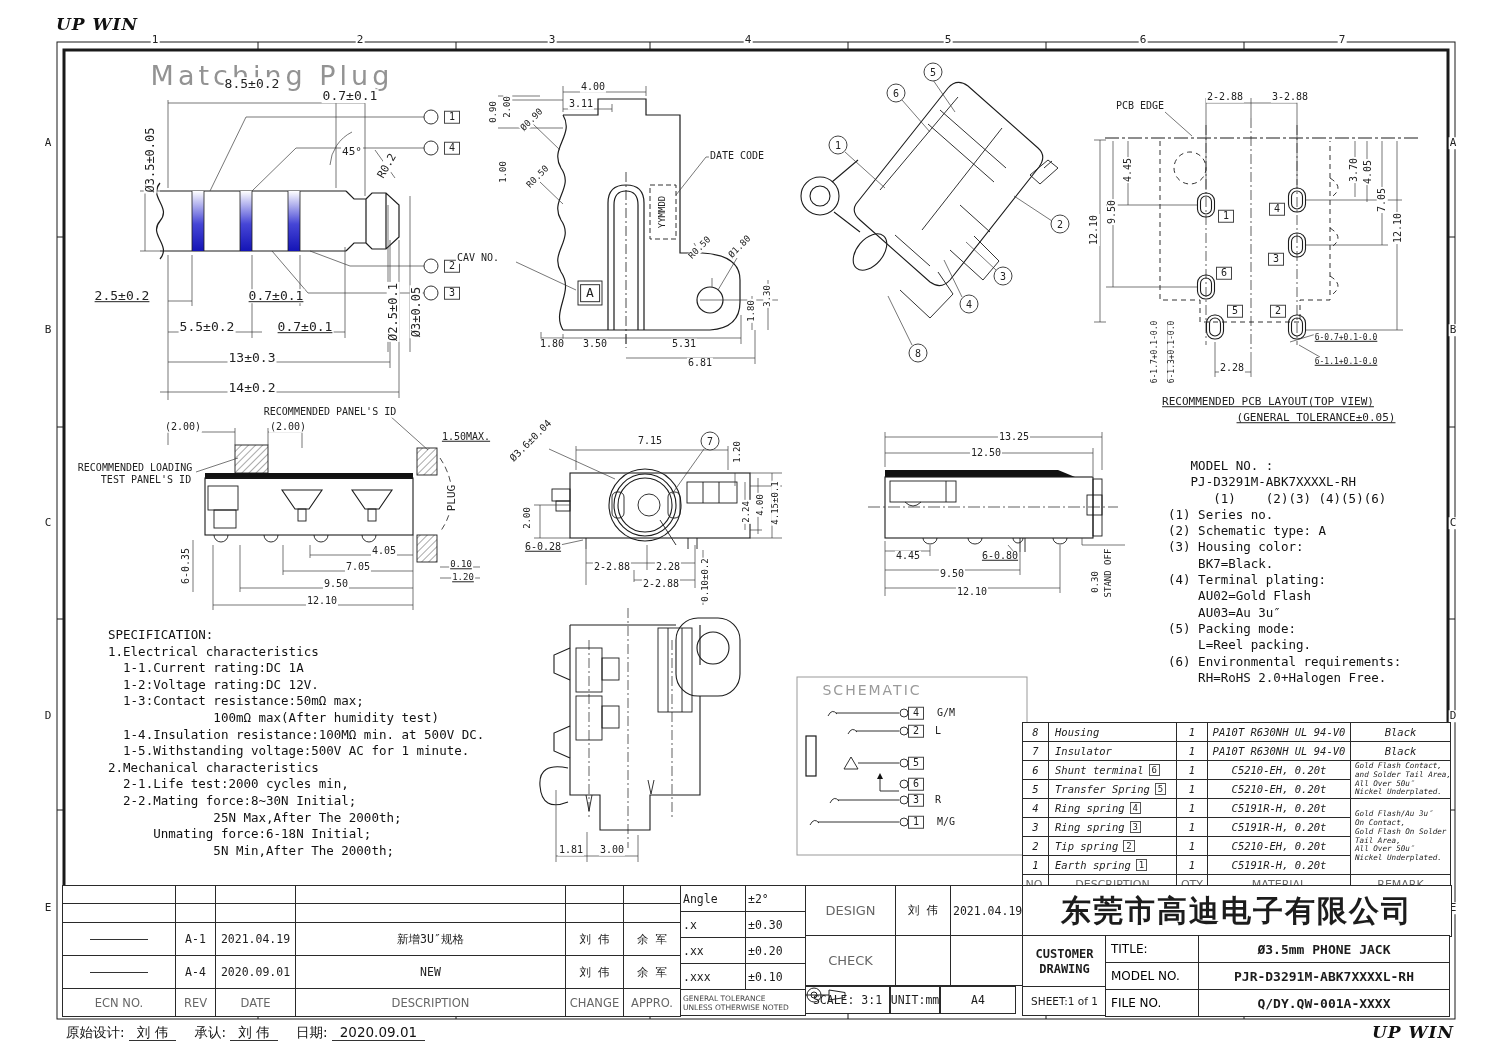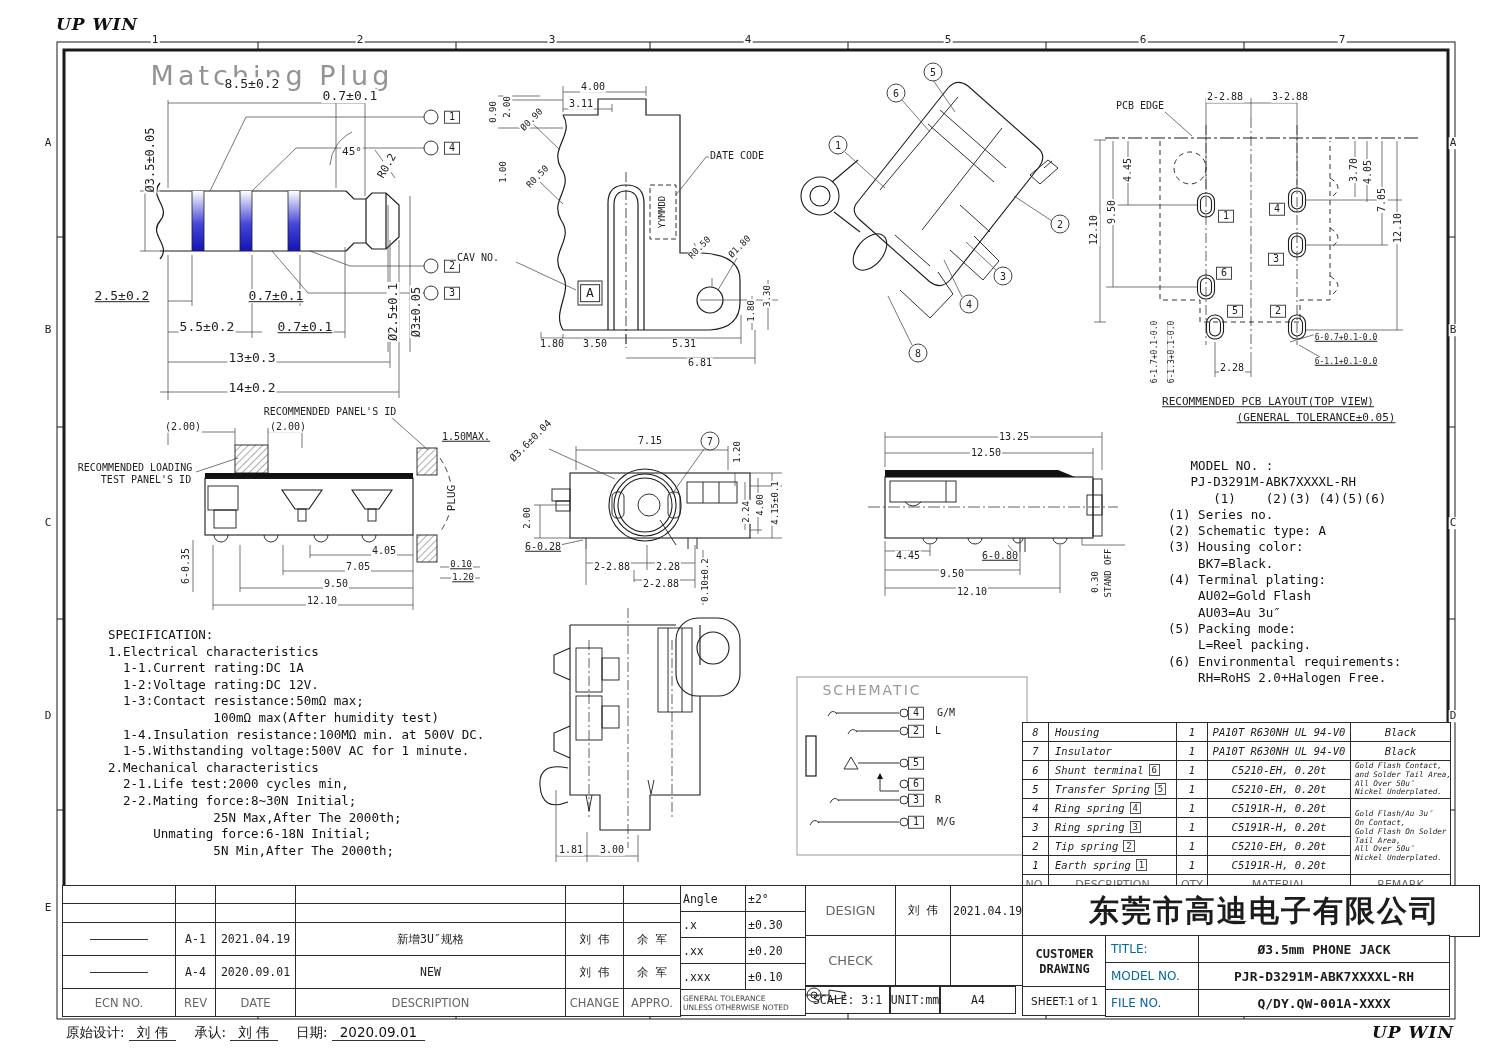--- a/index.html
+++ b/index.html
@@ -48,27 +48,27 @@
   #signoff{left:805px;top:885px;width:217px;height:101px;font-size:11.5px;}
   #signoff td{height:33px;text-align:center;}
   #signoff td.lab{font-size:13px;}
   #botrow{position:absolute;left:805px;top:986px;width:217px;height:28px;z-index:4;display:flex;background:#fff;}
   #botrow .c{border:1px solid #2a2a2a;display:flex;align-items:center;justify-content:center;
              font-size:11.5px;gap:3px;}
   
   .cellbox{position:absolute;z-index:4;border:1px solid #2a2a2a;background:#fff;display:flex;
            align-items:center;justify-content:center;}
   #company{left:1022px;top:885px;width:428px;height:50px;
-           font-family:"DejaVu Sans",sans-serif;font-size:30px;font-weight:bold;letter-spacing:2px;padding-left:28px;}
+           font-family:"DejaVu Sans",sans-serif;font-size:30px;font-weight:bold;letter-spacing:2px;}
   #customer{left:1022px;top:935px;width:83px;height:51px;white-space:pre;text-align:center;
             font-size:12px;line-height:15px;font-weight:bold;font-family:"DejaVu Sans Mono",monospace;}
   #sheetcell{left:1022px;top:986px;width:83px;height:28px;font-size:10.5px;font-family:"DejaVu Sans",sans-serif;}
   #right3{left:1105px;top:935px;width:345px;height:79px;font-size:12px;}
   #right3 td{height:26px;}
-  #right3 td.lab{font-family:"DejaVu Sans",sans-serif;color:#0369a1;padding-left:5px;width:85px;}
+  #right3 td.lab{font-family:"DejaVu Sans",sans-serif;color:#000000;padding-left:5px;width:85px;}
   #right3 td.val{text-align:center;font-size:13px;font-weight:bold;}
   #footer{position:absolute;left:66px;top:1024px;z-index:4;font-size:13.5px;
           font-family:"DejaVu Sans",sans-serif;color:#111;}
   #footer .u{border-bottom:1px solid #333;padding:0 8px;margin-right:14px;}
 </style>
 </head>
 <body>
 
 <div class="page">
 

